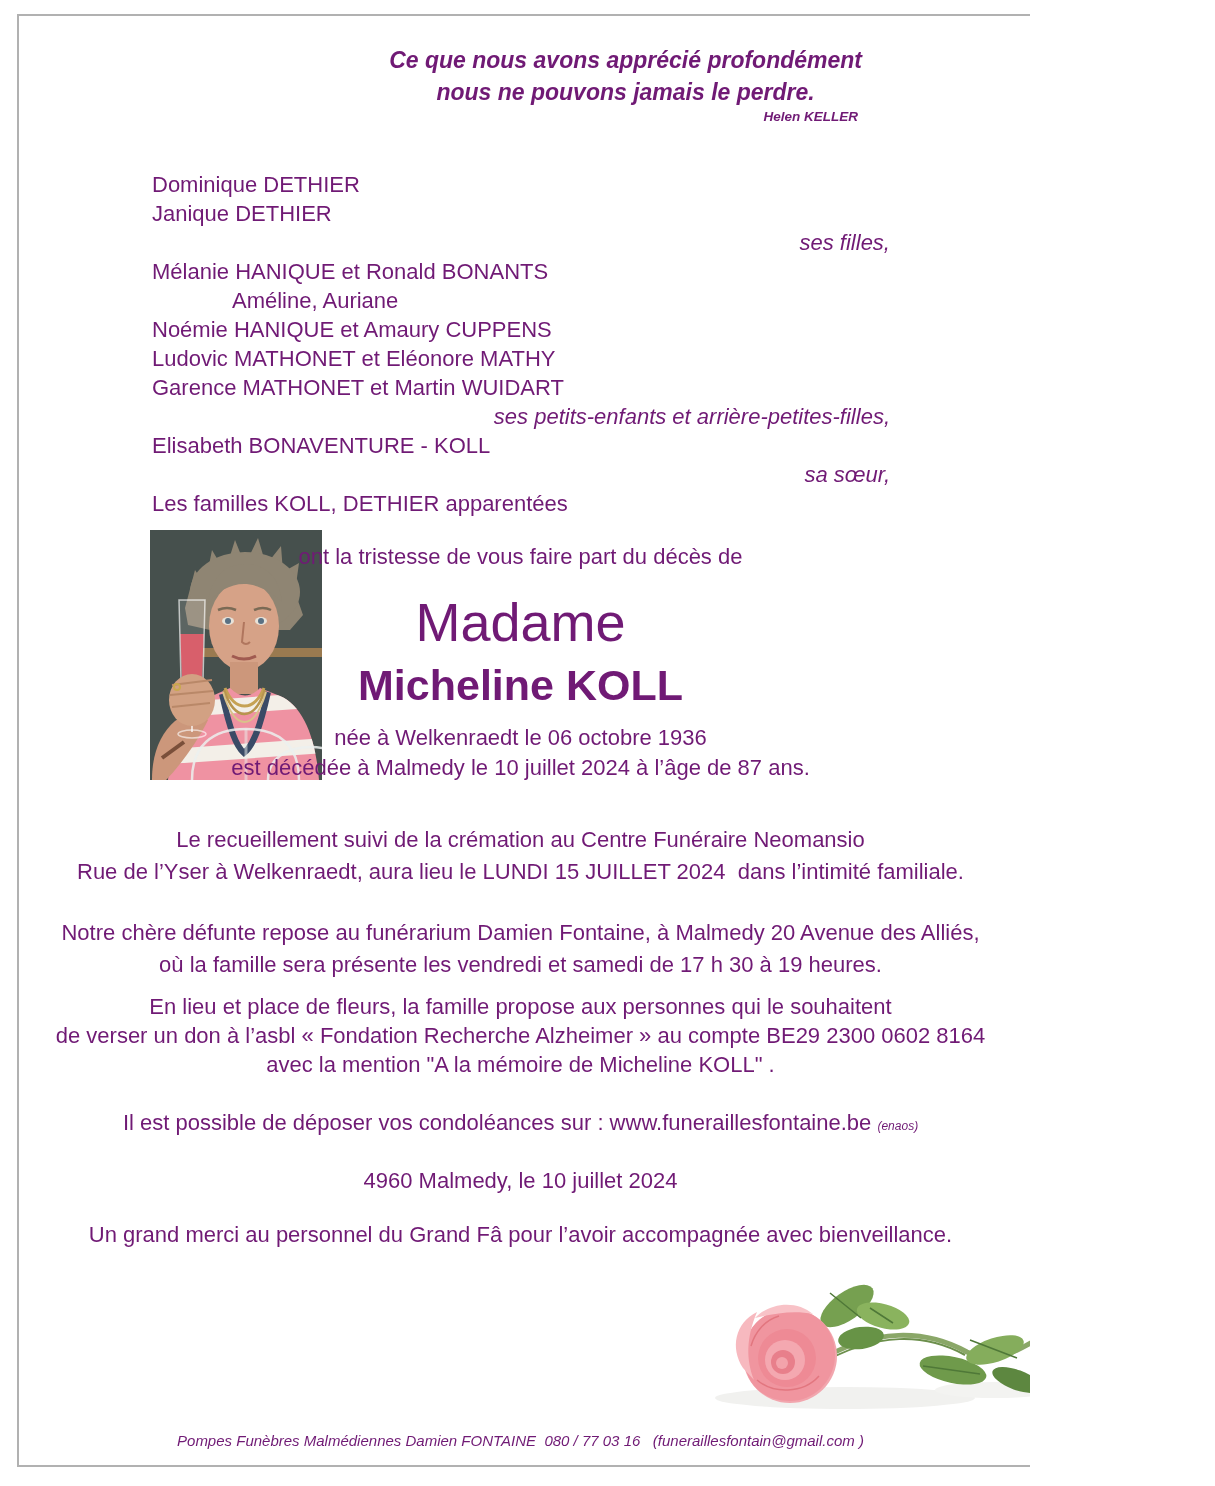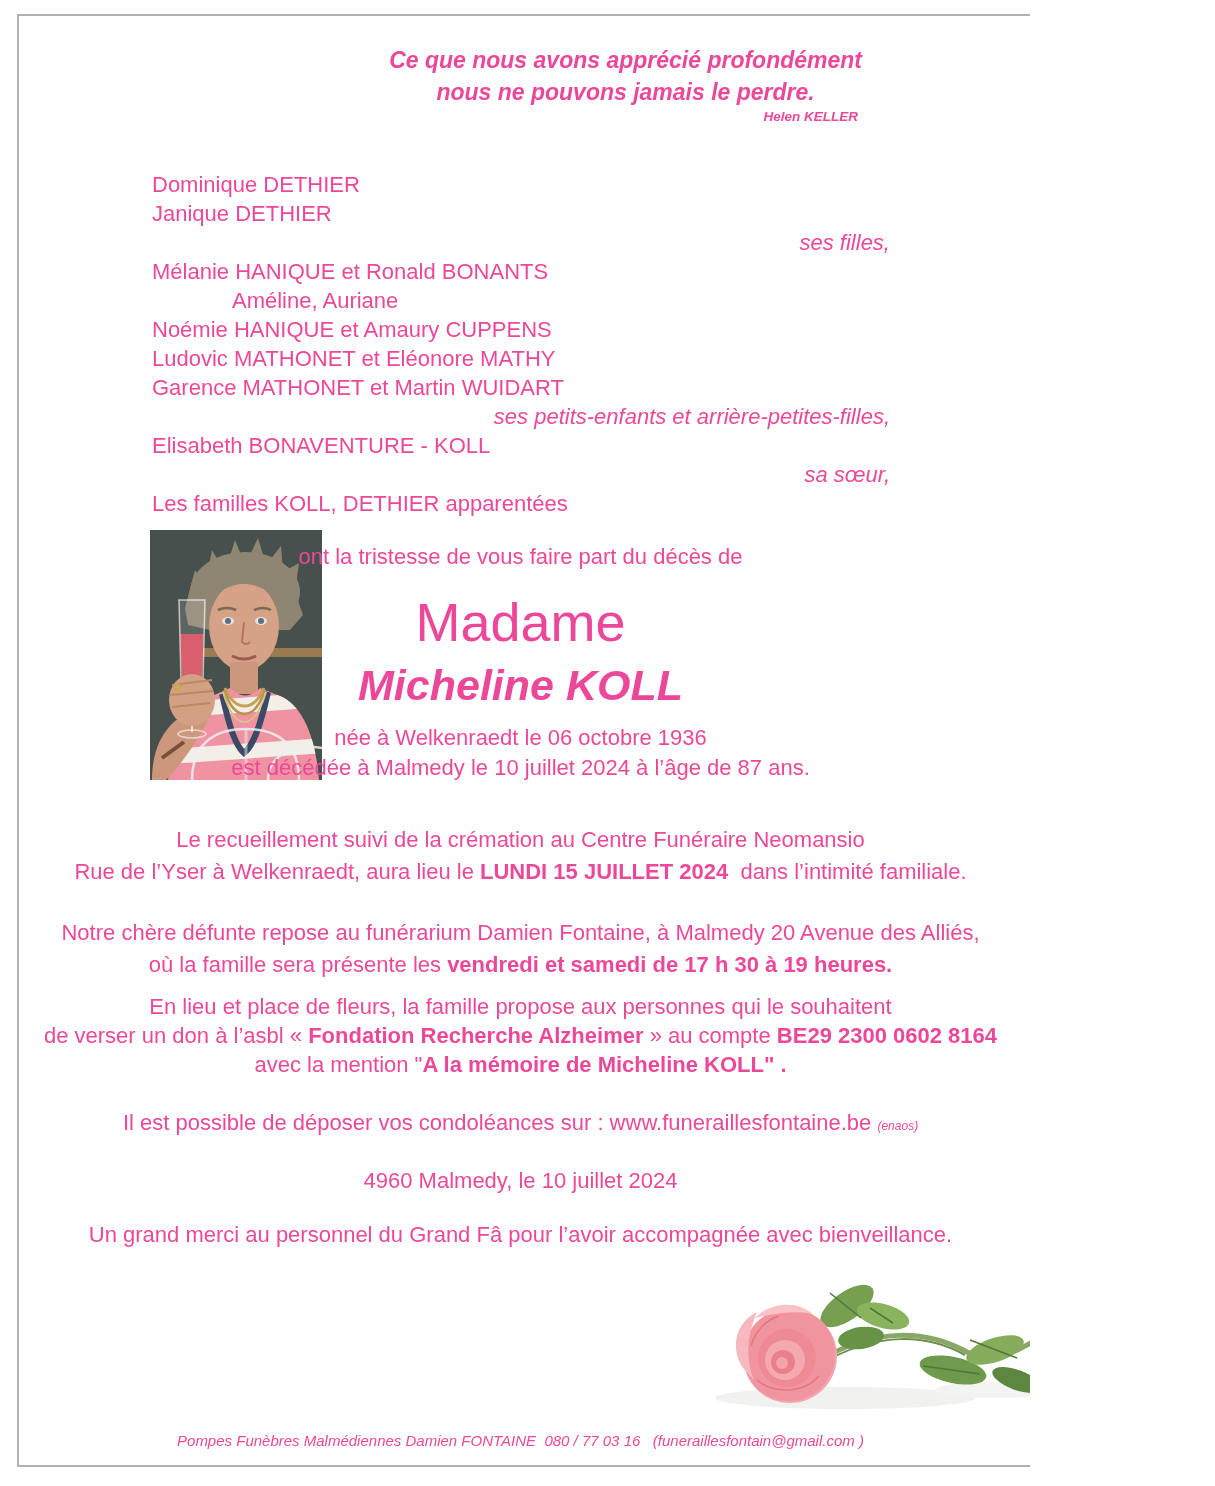--- a/index.html
+++ b/index.html
@@ -1,36 +1,36 @@
 <!DOCTYPE html>
 <html><head>
 <meta charset="utf-8">
 <style>
   html,body { margin:0; padding:0; background:#ffffff; }
   .sheet {
     position:relative; width:1030px; height:1486px; background:#ffffff;
-    font-family:"Liberation Sans", sans-serif; color:#ec4899; overflow:hidden;
+    font-family:"Liberation Sans", sans-serif; color:#701a75; overflow:hidden;
   }
   .frame {
     position:absolute; left:17px; top:14px; width:1159px; height:1453px;
     border:2px solid #b1b1b1; box-sizing:border-box;
   }
   .quote {
     position:absolute; top:44px; right:168px; text-align:center;
     font-style:italic; font-weight:600; font-size:23px; line-height:32px;
   }
   .quote-attr { text-align:right; font-size:13.5px; line-height:17px; font-weight:600; padding-right:4px; }
   .names { position:absolute; left:152px; right:140px; top:170px; font-size:22px; line-height:29px; }
   .rel { text-align:right; font-style:italic; }
   .indent { padding-left:80px; }
   .photo { position:absolute; left:150px; top:530px; width:172px; height:250px; }
   .cline { position:absolute; left:11px; right:0; text-align:center; font-size:22px; line-height:31px; }
-  .b { font-weight:bold; }
+  .b { font-weight:normal; }
   .t-madame { top:598px; font-size:54px; line-height:48px; }
-  .t-name   { top:660px; font-size:43px; line-height:50px; font-weight:bold;font-style:italic; }
+  .t-name   { top:660px; font-size:43px; line-height:50px; font-weight:bold; }
   .p2 { line-height:32px; }
   .p3 { line-height:29px; }
   .enaos { font-size:12px; font-style:italic; }
   .footer { position:absolute; left:11px; right:0; top:1432px; text-align:center; font-size:15px; font-style:italic; }
   .rose { position:absolute; left:695px; top:1268px; width:370px; height:152px; }
 </style>
 </head>
 <body>
 
 <div class="sheet">

